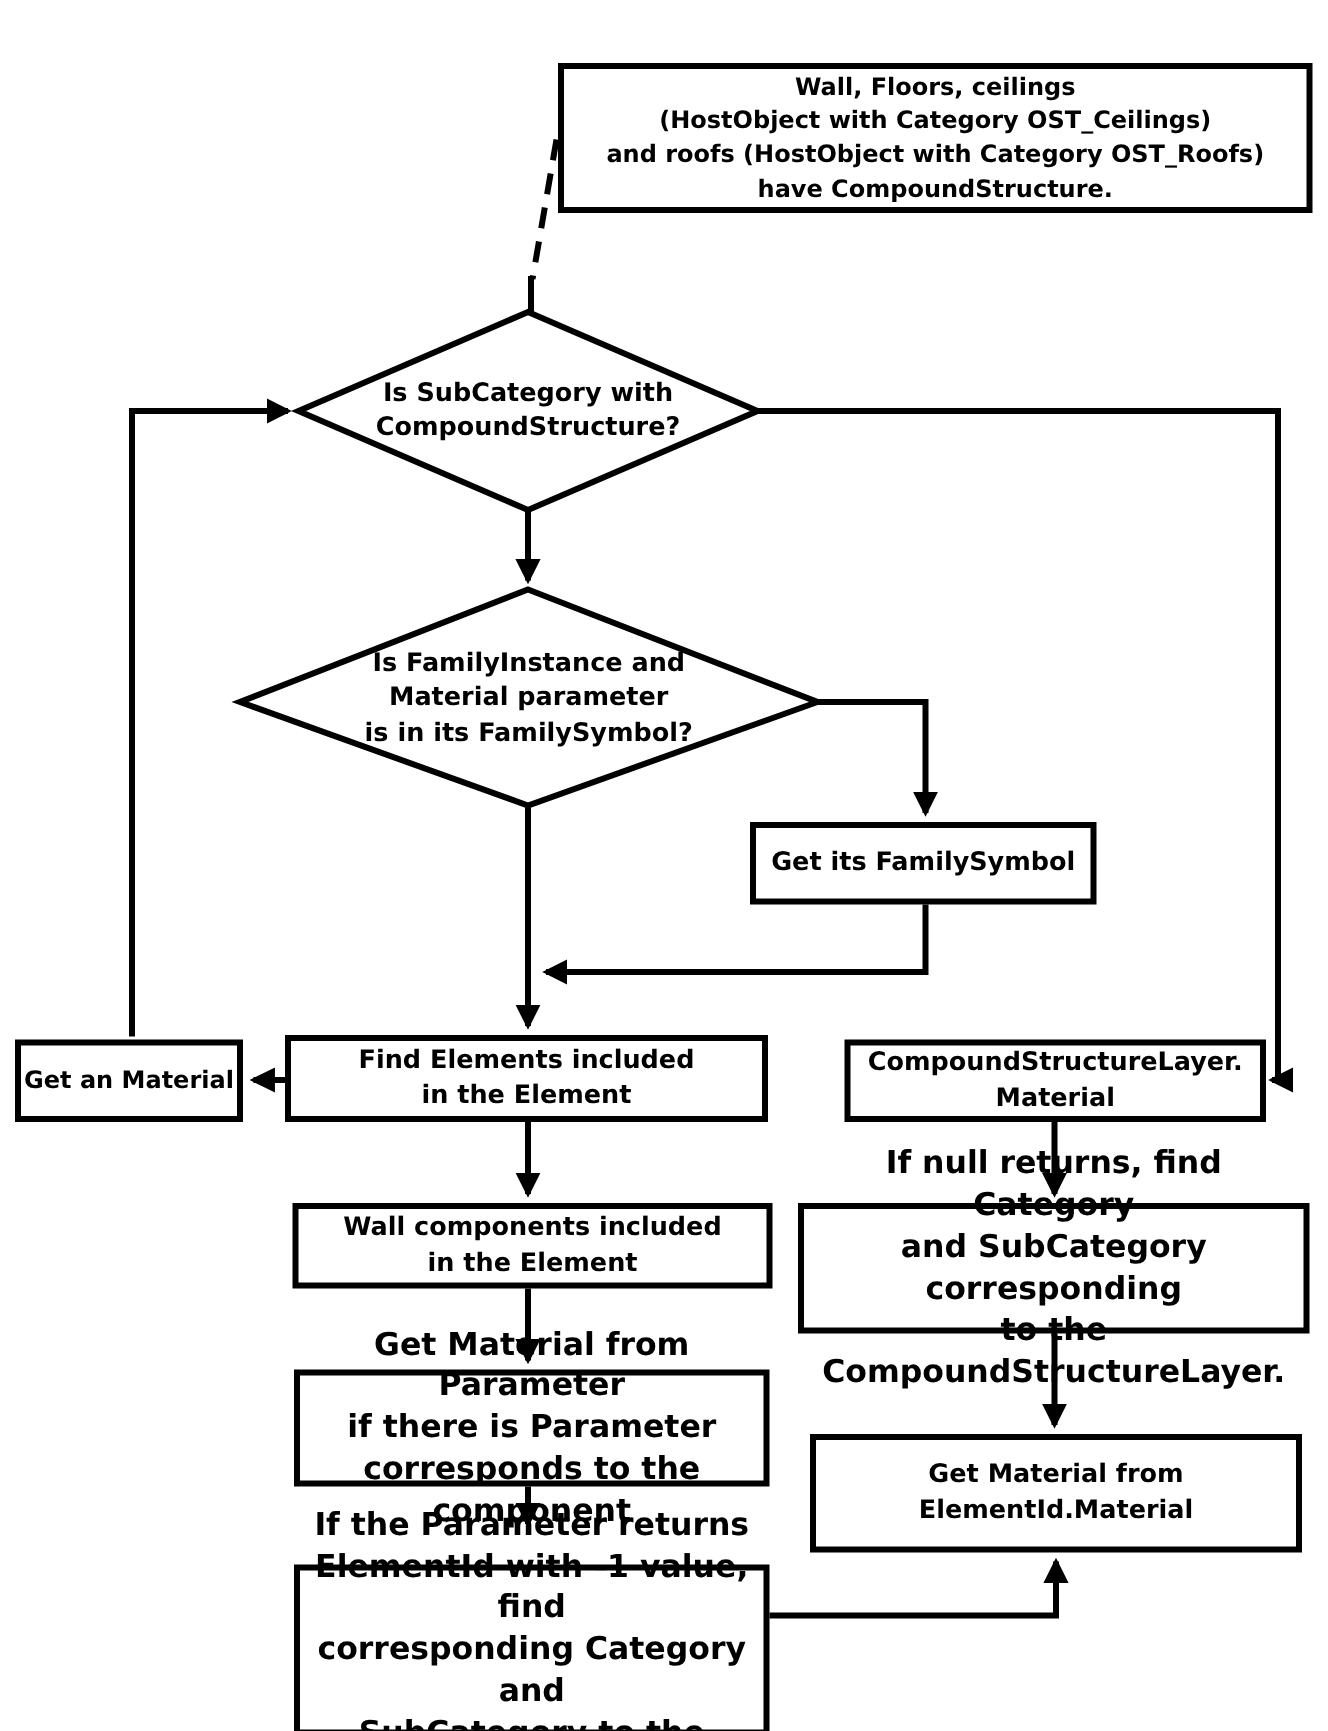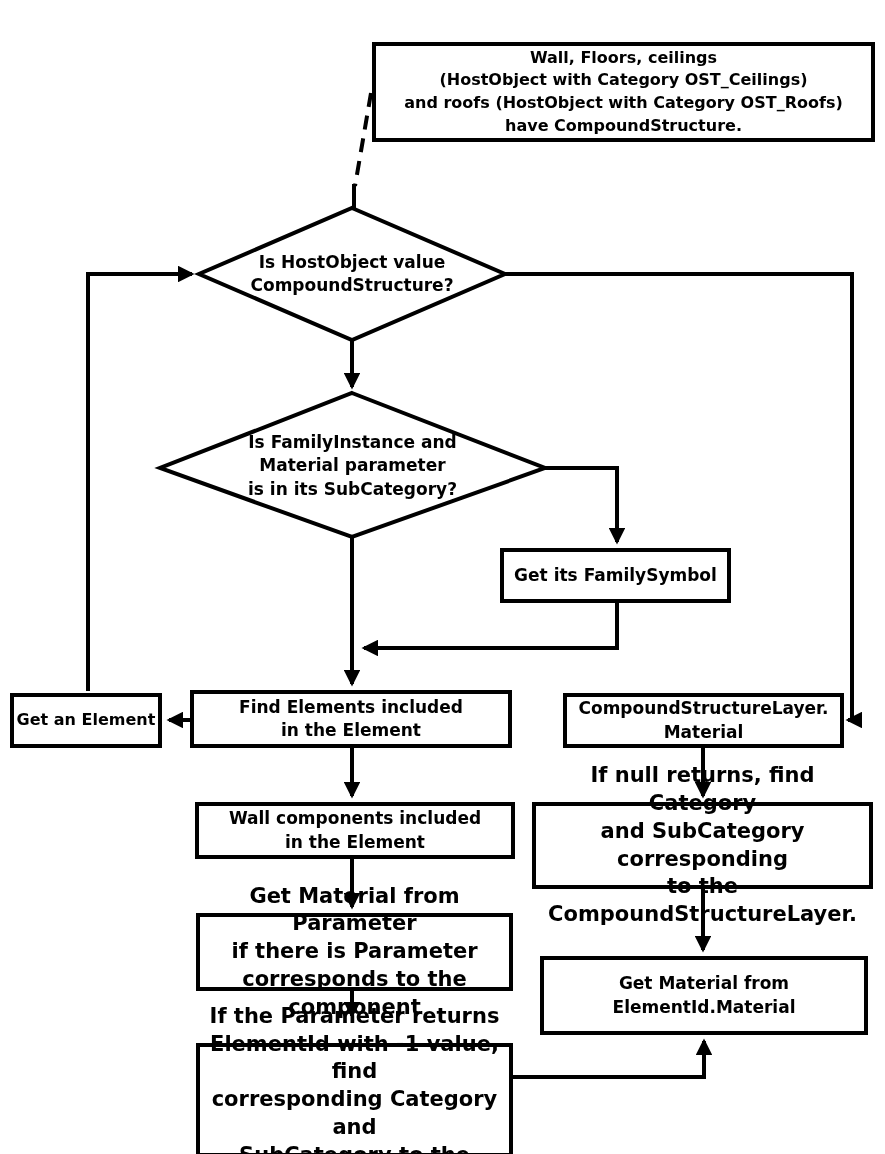--- a/index.html
+++ b/index.html
@@ -85,30 +85,30 @@
 
     <polygon points="352,208 505,274 352,340 199,274" fill="#ffffff"></polygon>
     <polygon points="352,393 545,468 352,537 160,468" fill="#ffffff"></polygon>
   </svg>
 
   <div class="node note-size" style="left:372px; top:42px; width:503px; height:100px;">Wall, Floors, ceilings
 (HostObject with Category OST_Ceilings)
 and roofs (HostObject with Category OST_Roofs)
 have CompoundStructure.</div>
 
-  <div class="dlabel" style="left:199px; top:236px; width:306px; height:76px;">Is HostObject value
+  <div class="dlabel" style="left:199px; top:236px; width:306px; height:76px;">Is SubCategory with
 CompoundStructure?</div>
 
   <div class="dlabel" style="left:160px; top:420px; width:385px; height:92px;">Is FamilyInstance and
 Material parameter
-is in its SubCategory?</div>
+is in its FamilySymbol?</div>
 
   <div class="node" style="left:500px; top:548px; width:231px; height:55px;">Get its FamilySymbol</div>
 
-  <div class="node small" style="left:10px; top:693px; width:152px; height:55px;">Get an Element</div>
+  <div class="node small" style="left:10px; top:693px; width:152px; height:55px;">Get an Material</div>
 
   <div class="node" style="left:190px; top:690px; width:322px; height:58px;">Find Elements included
 in the Element</div>
 
   <div class="node" style="left:563px; top:693px; width:281px; height:55px;">CompoundStructureLayer.
 Material</div>
 
   <div class="node" style="left:195px; top:802px; width:320px; height:57px;">Wall components included
 in the Element</div>
 

